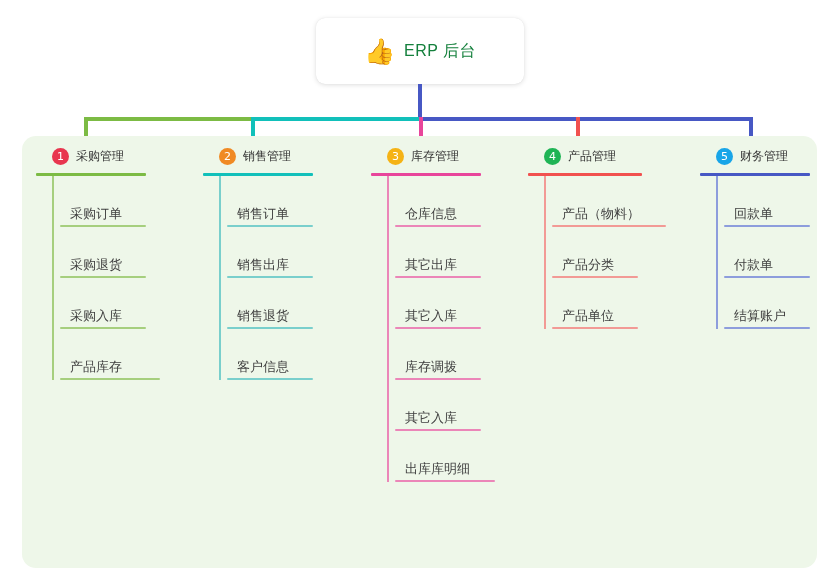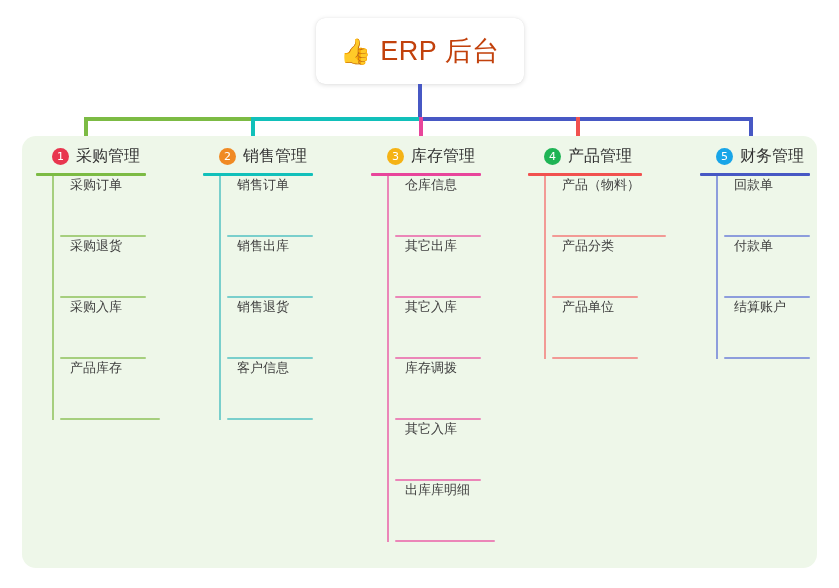--- a/index.html
+++ b/index.html
@@ -29,23 +29,23 @@
     display: flex;
     align-items: center;
     justify-content: center;
     gap: 9px;
   }
   #root-node .root-emoji {
     font-size: 25px;
     line-height: 1;
   }
   #root-node .root-title {
-    font-size: 27px;
+    font-size: 16px;
     letter-spacing: 0.5px;
-    color: #c2410c;
+    color: #15803d;
     white-space: nowrap;
   }
 
   
   .conn {
     position: absolute;
   }
 
   
   #panel {
@@ -75,21 +75,21 @@
     height: 17px;
     border-radius: 50%;
     color: #ffffff;
     font-size: 11px;
     line-height: 17px;
     text-align: center;
     flex: none;
     font-family: "DejaVu Sans", sans-serif;
   }
   .col-title {
-    font-size: 16px;
+    font-size: 12px;
     color: #333333;
     white-space: nowrap;
   }
   .col-rule {
     height: 3px;
     margin-top: 5px;
     border-radius: 1px;
   }
   .items {
     position: relative;
@@ -97,25 +97,26 @@
   }
   .items .spine {
     position: absolute;
     left: 16px;
     top: 0;
     bottom: 0;
     width: 2px;
   }
   .item {
     position: relative;
-    height: 61px;
+    height: 51px;
     box-sizing: border-box;
     margin-left: 8px;
     display: flex;
-    padding-bottom: 21px;
+    align-items: flex-end;
+    padding-bottom: 4px;
     padding-left: 10px;
   }
   .item .item-rule {
     position: absolute;
     left: 0;
     bottom: 0;
     height: 2px;
     border-radius: 1px;
   }
   .item-label {

